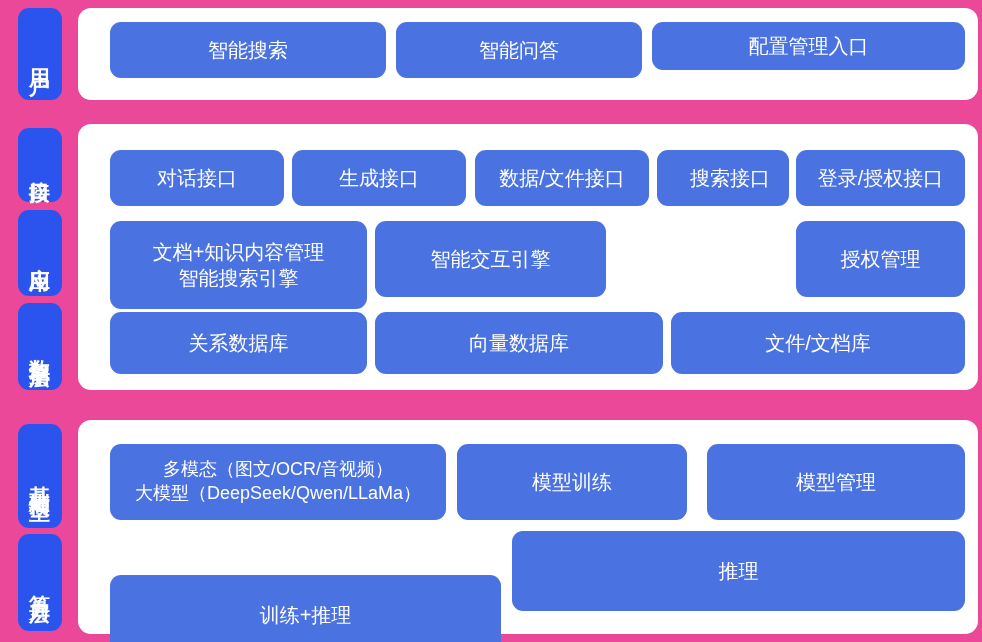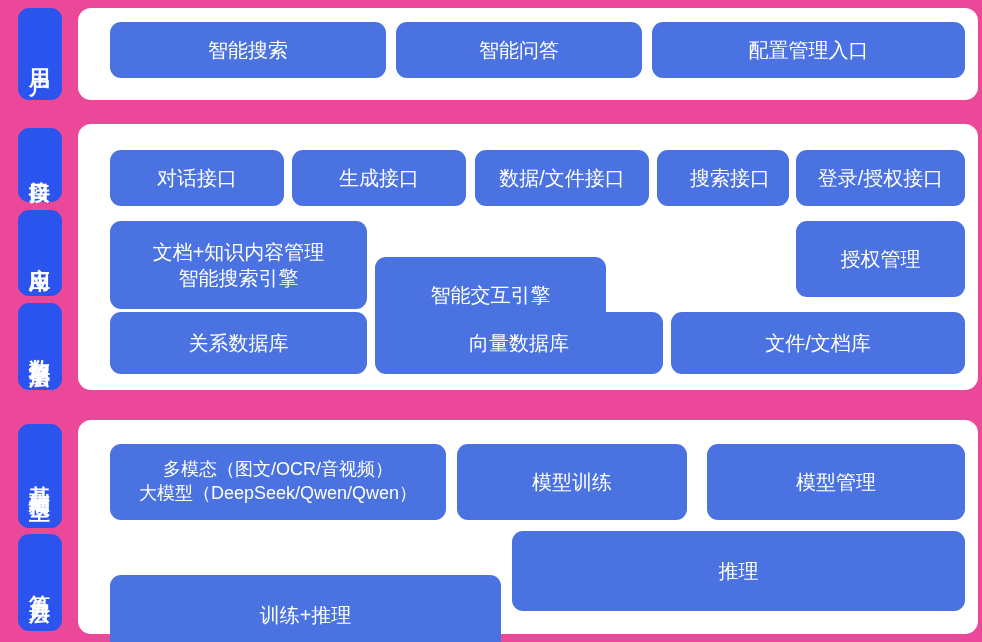--- a/index.html
+++ b/index.html
@@ -76,21 +76,21 @@
 <div id="diagram">
 
   <div class="tab" style="left:18px; top:8px; width:44px; height:92px;">
     <span class="tab-text">用户</span>
   </div>
 
   <div class="panel" style="left:78px; top:8px; width:900px; height:92px;"></div>
 
   <div class="card" style="left:110px; top:22px; width:276px; height:56px;">智能搜索</div>
   <div class="card" style="left:396px; top:22px; width:246px; height:56px;">智能问答</div>
-  <div class="card" style="left:652px; top:22px; width:313px; height:56px;">配置管理入口</div>
+  <div class="card" style="left:652px; top:22px; width:313px; height:48px;">配置管理入口</div>
 
   <div class="tab" style="left:18px; top:128px; width:44px; height:74px;">
     <span class="tab-text">接口</span>
   </div>
   <div class="tab" style="left:18px; top:210px; width:44px; height:86px;">
     <span class="tab-text">应用</span>
   </div>
   <div class="tab" style="left:18px; top:303px; width:44px; height:87px;">
     <span class="tab-text">数据层</span>
   </div>
@@ -98,37 +98,37 @@
   <div class="panel" style="left:78px; top:124px; width:900px; height:266px;"></div>
 
   <div class="card" style="left:110px; top:150px; width:174px; height:56px;">对话接口</div>
   <div class="card" style="left:475px; top:150px; width:174px; height:56px;">数据/文件接口</div>
   <div class="card" style="left:292px; top:150px; width:174px; height:56px;">生成接口</div>
   <div class="card" style="left:657px; top:150px; width:132px; height:56px;padding-left:20px;">搜索接口</div>
   <div class="card" style="left:796px; top:150px; width:169px; height:56px;">登录/授权接口</div>
 
   <div class="card" style="left:110px; top:221px; width:257px; height:88px;">文档+知识内容管理
 智能搜索引擎</div>
-  <div class="card" style="left:375px; top:221px; width:231px; height:76px;margin-top:36px;">智能交互引擎</div>
+  <div class="card" style="left:375px; top:221px; width:231px; height:76px;">智能交互引擎</div>
   <div class="card" style="left:796px; top:221px; width:169px; height:76px;">授权管理</div>
 
   <div class="card" style="left:110px; top:312px; width:257px; height:62px;">关系数据库</div>
   <div class="card" style="left:375px; top:312px; width:288px; height:62px;">向量数据库</div>
   <div class="card" style="left:671px; top:312px; width:294px; height:62px;">文件/文档库</div>
 
   <div class="tab" style="left:18px; top:424px; width:44px; height:104px;">
     <span class="tab-text">基础模型</span>
   </div>
   <div class="tab" style="left:18px; top:534px; width:44px; height:97px;">
     <span class="tab-text">算力层</span>
   </div>
 
   <div class="panel" style="left:78px; top:420px; width:900px; height:214px;"></div>
 
   <div class="card small" style="left:110px; top:444px; width:336px; height:76px;">多模态（图文/OCR/音视频）
-大模型（DeepSeek/Qwen/Qwen）</div>
+大模型（DeepSeek/Qwen/LLaMa）</div>
   <div class="card" style="left:457px; top:444px; width:230px; height:76px;">模型训练</div>
   <div class="card" style="left:707px; top:444px; width:258px; height:76px;">模型管理</div>
 
   <div class="card" style="left:110px; top:531px; width:391px; height:80px;margin-top:44px;">训练+推理</div>
   <div class="card" style="left:512px; top:531px; width:453px; height:80px;">推理</div>
 
 </div>
 
 </body></html>

